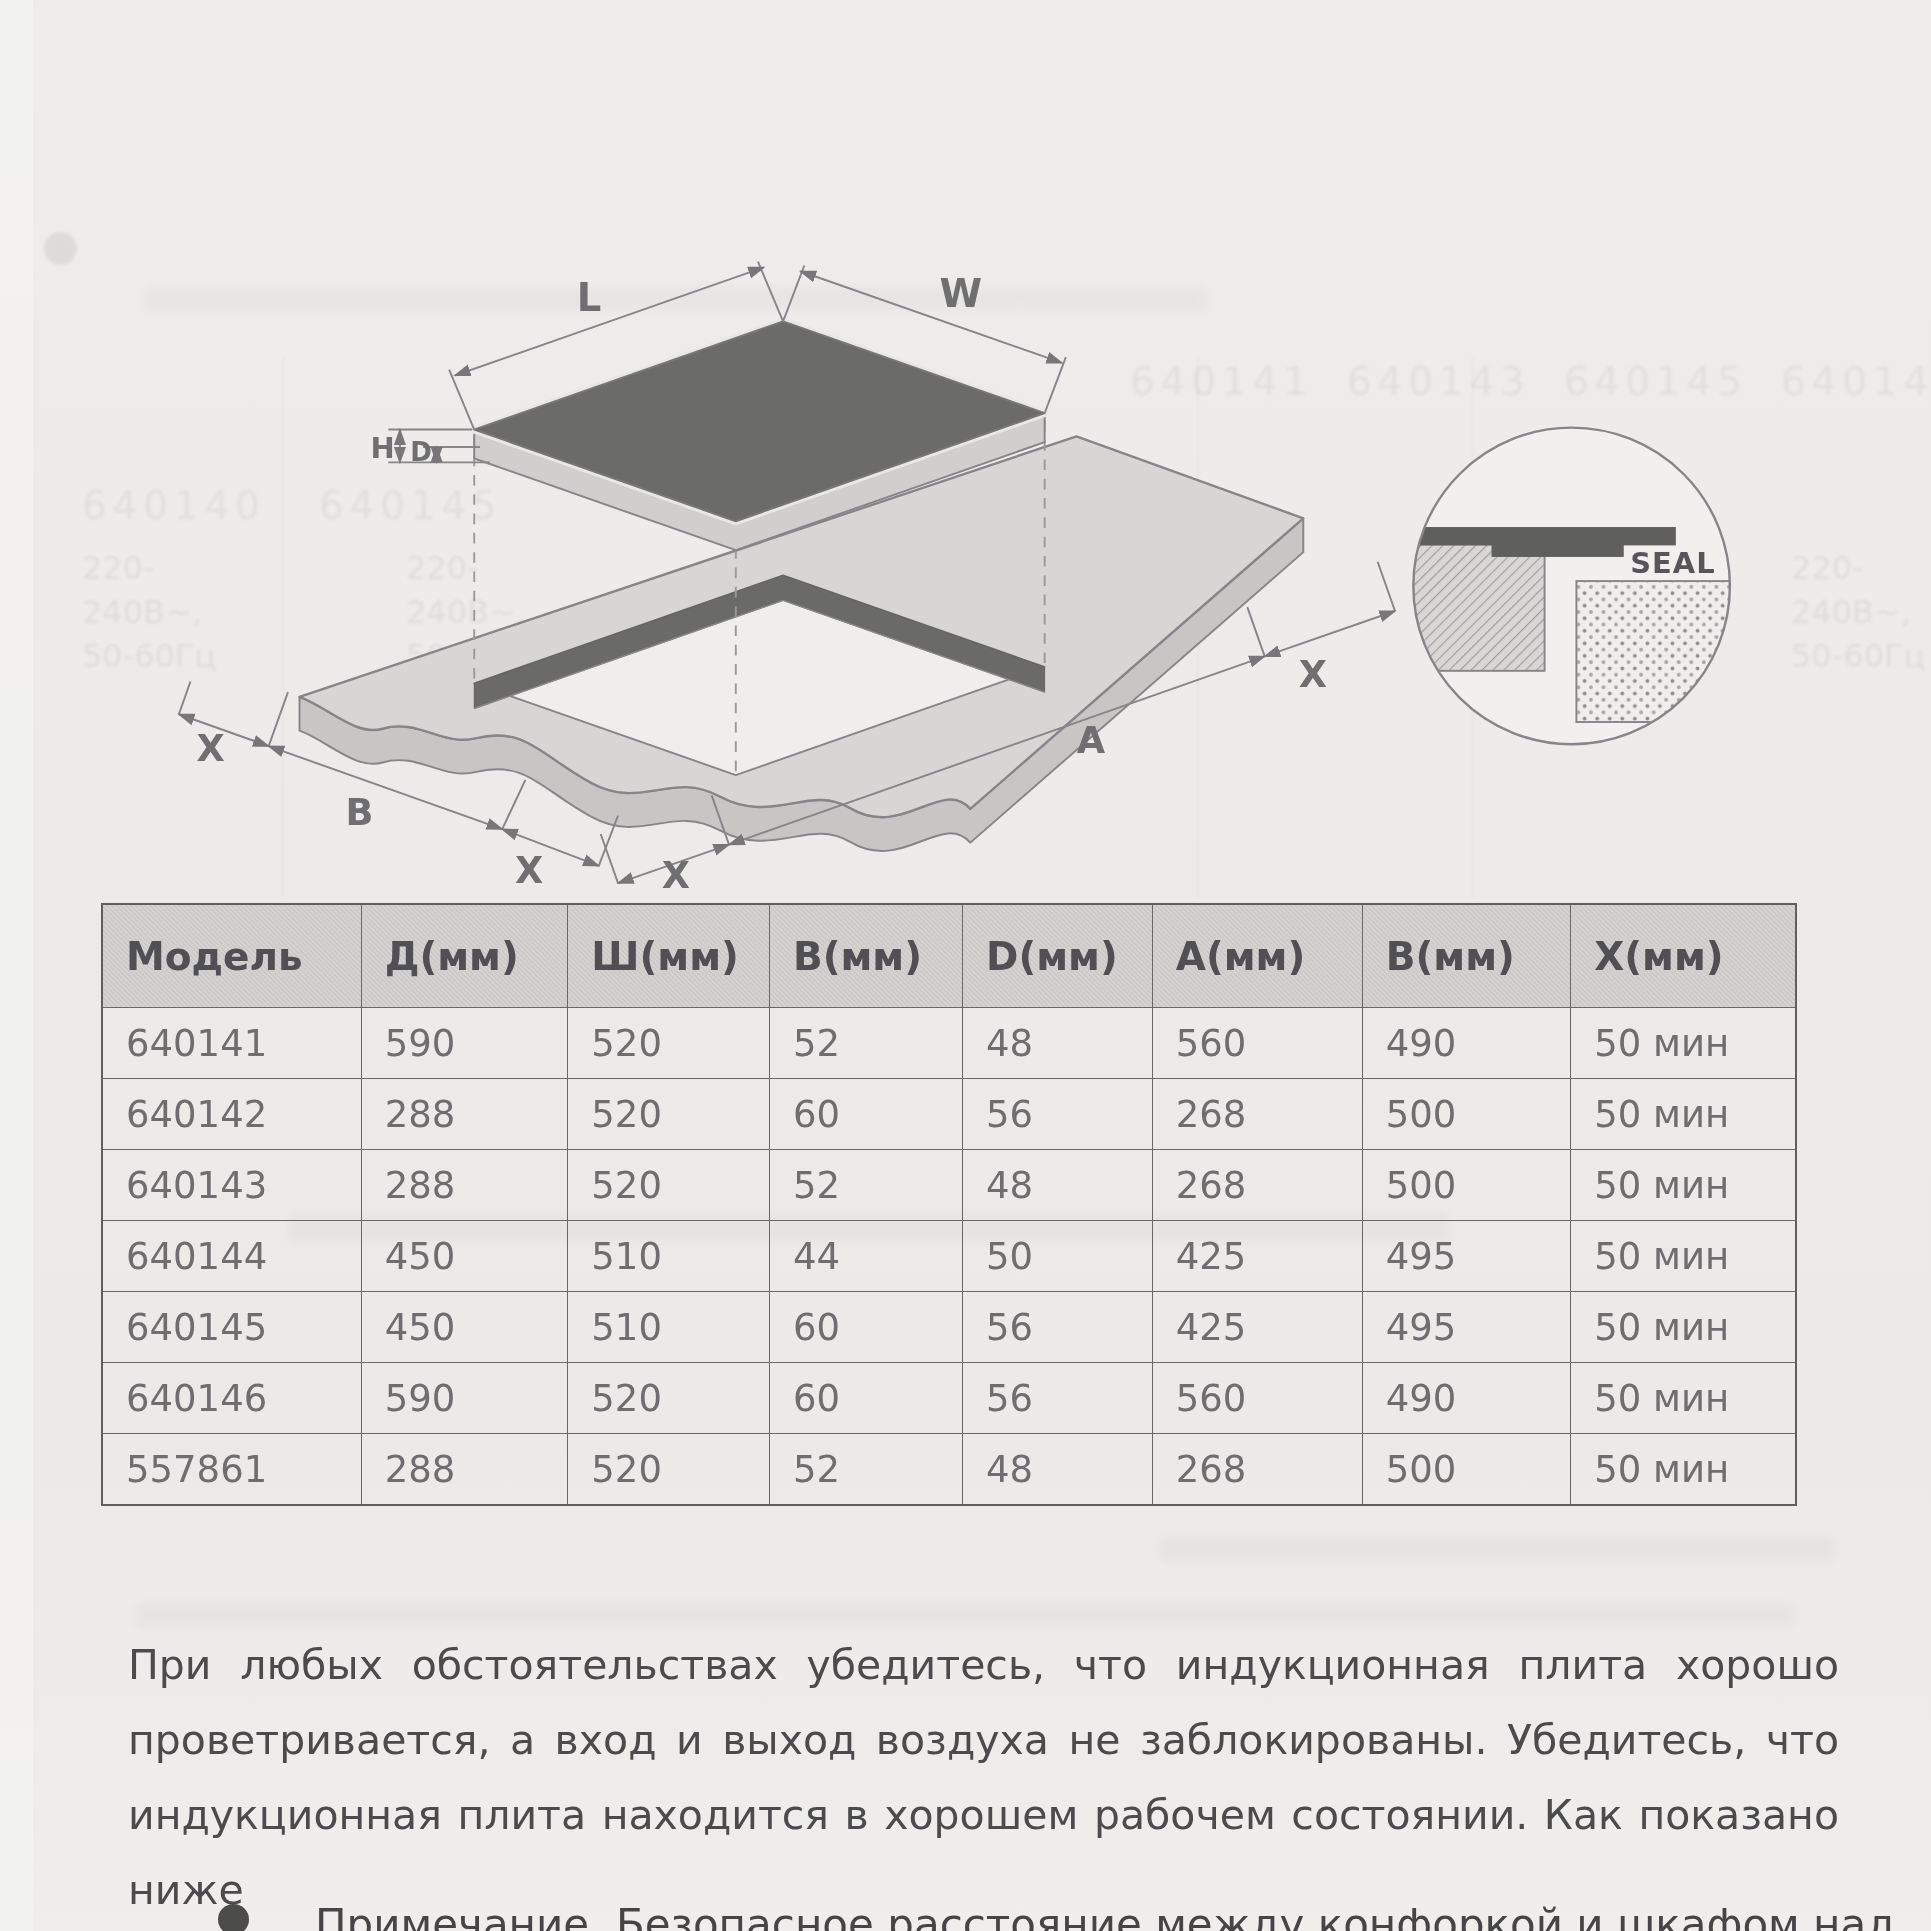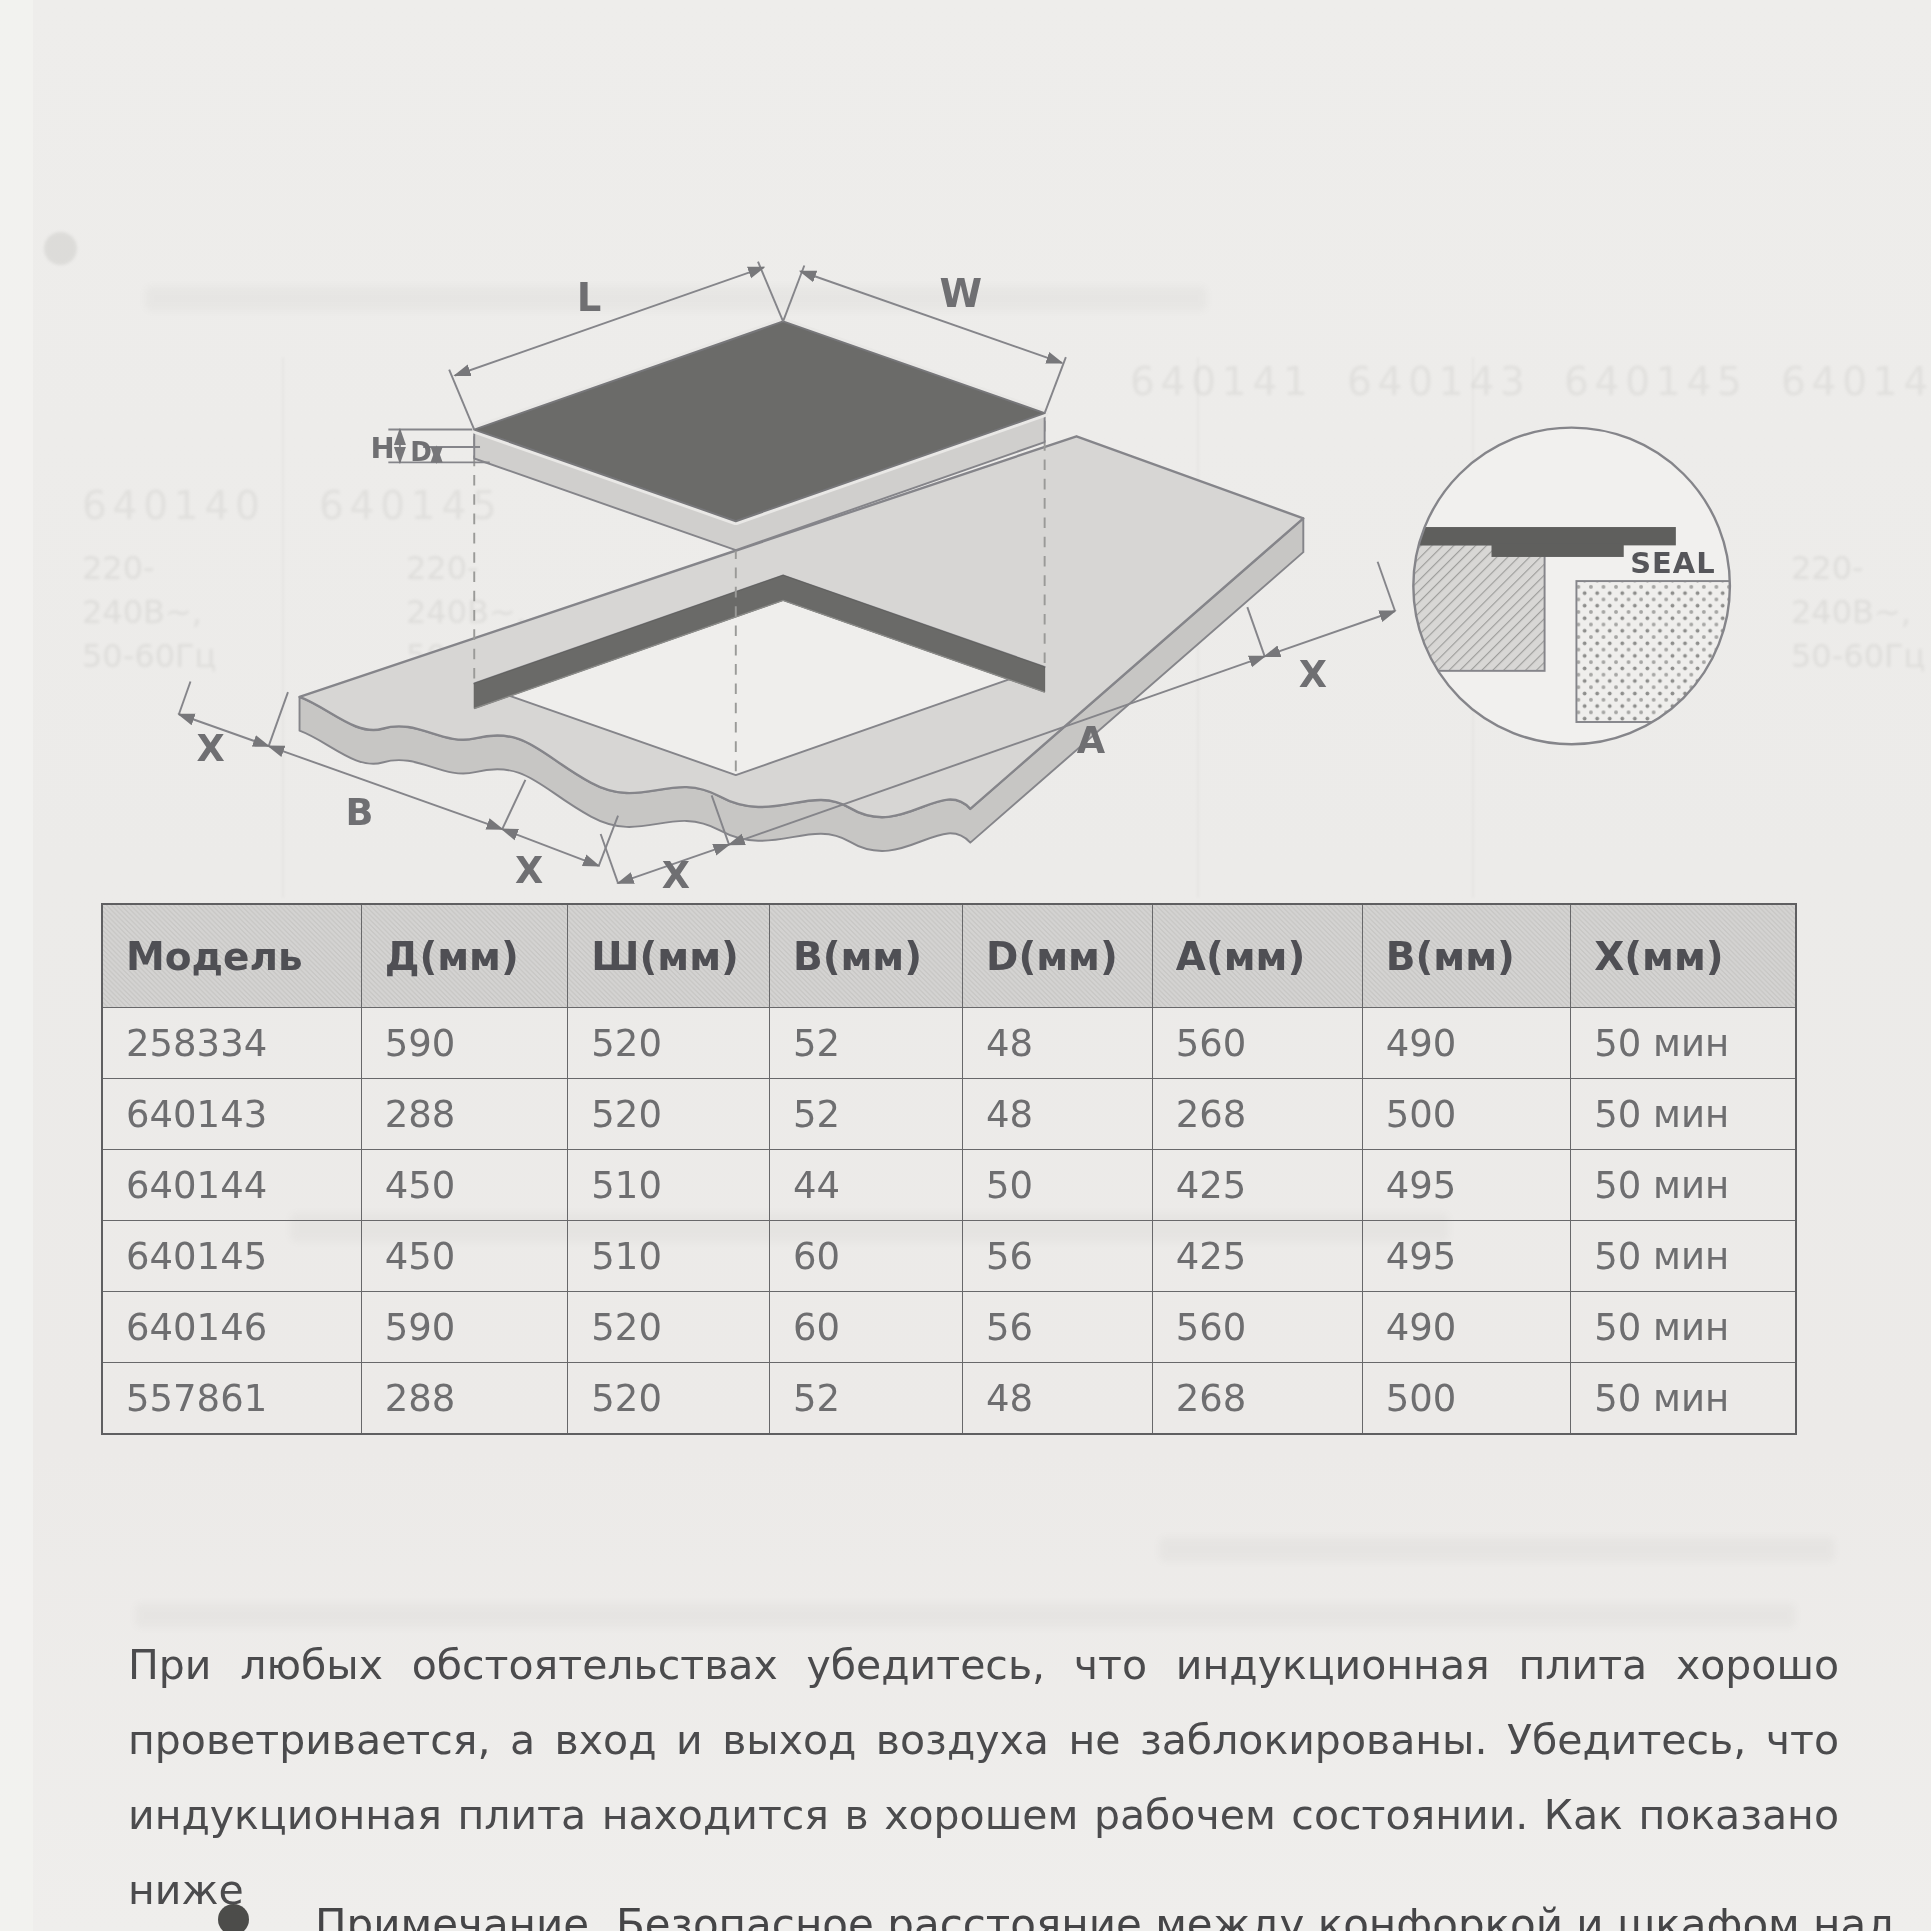--- a/index.html
+++ b/index.html
@@ -199,27 +199,37 @@
         <th>Ш(мм)</th>
         <th>В(мм)</th>
         <th>D(мм)</th>
         <th>А(мм)</th>
         <th>В(мм)</th>
         <th>Х(мм)</th>
       </tr>
     </thead>
   <tbody id="tbody">
       <tr>
-        <td>258334</td>
+        <td>640141</td>
         <td>590</td>
         <td>520</td>
         <td>52</td>
         <td>48</td>
         <td>560</td>
         <td>490</td>
+        <td>50 мин</td>
+      </tr>
+      <tr>
+        <td>640142</td>
+        <td>288</td>
+        <td>520</td>
+        <td>60</td>
+        <td>56</td>
+        <td>268</td>
+        <td>500</td>
         <td>50 мин</td>
       </tr>
       <tr>
         <td>640143</td>
         <td>288</td>
         <td>520</td>
         <td>52</td>
         <td>48</td>
         <td>268</td>
         <td>500</td>

